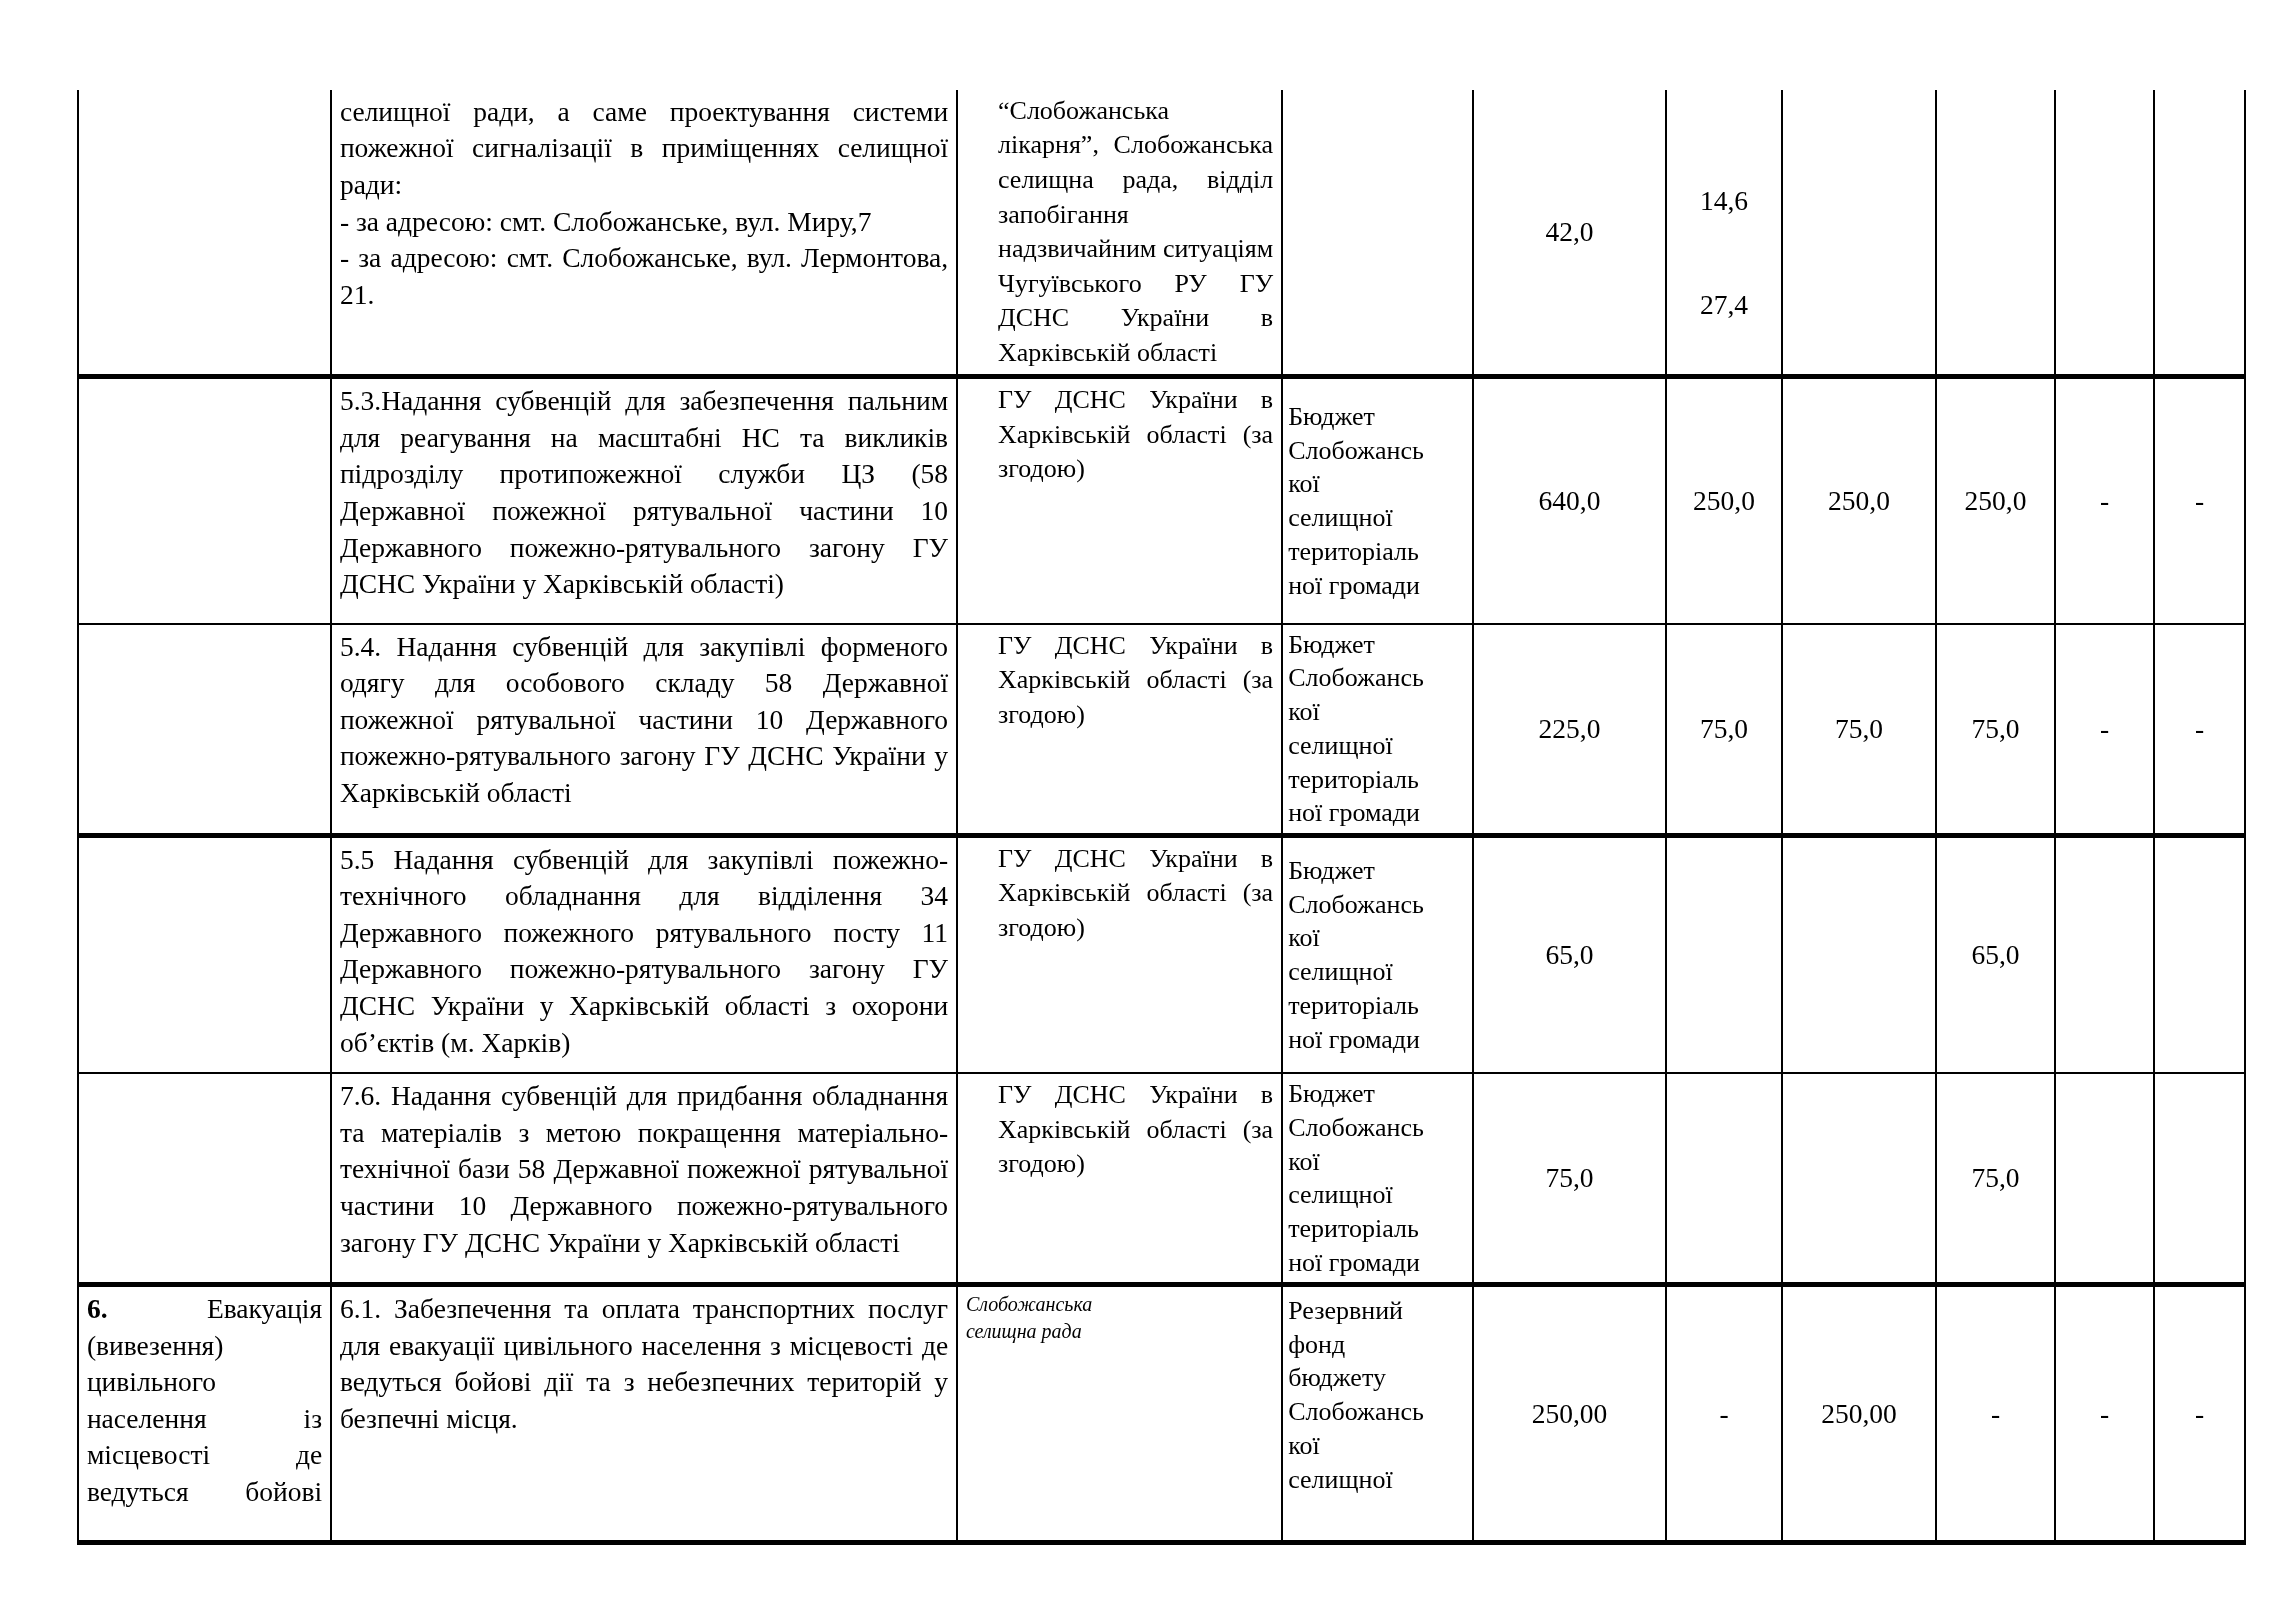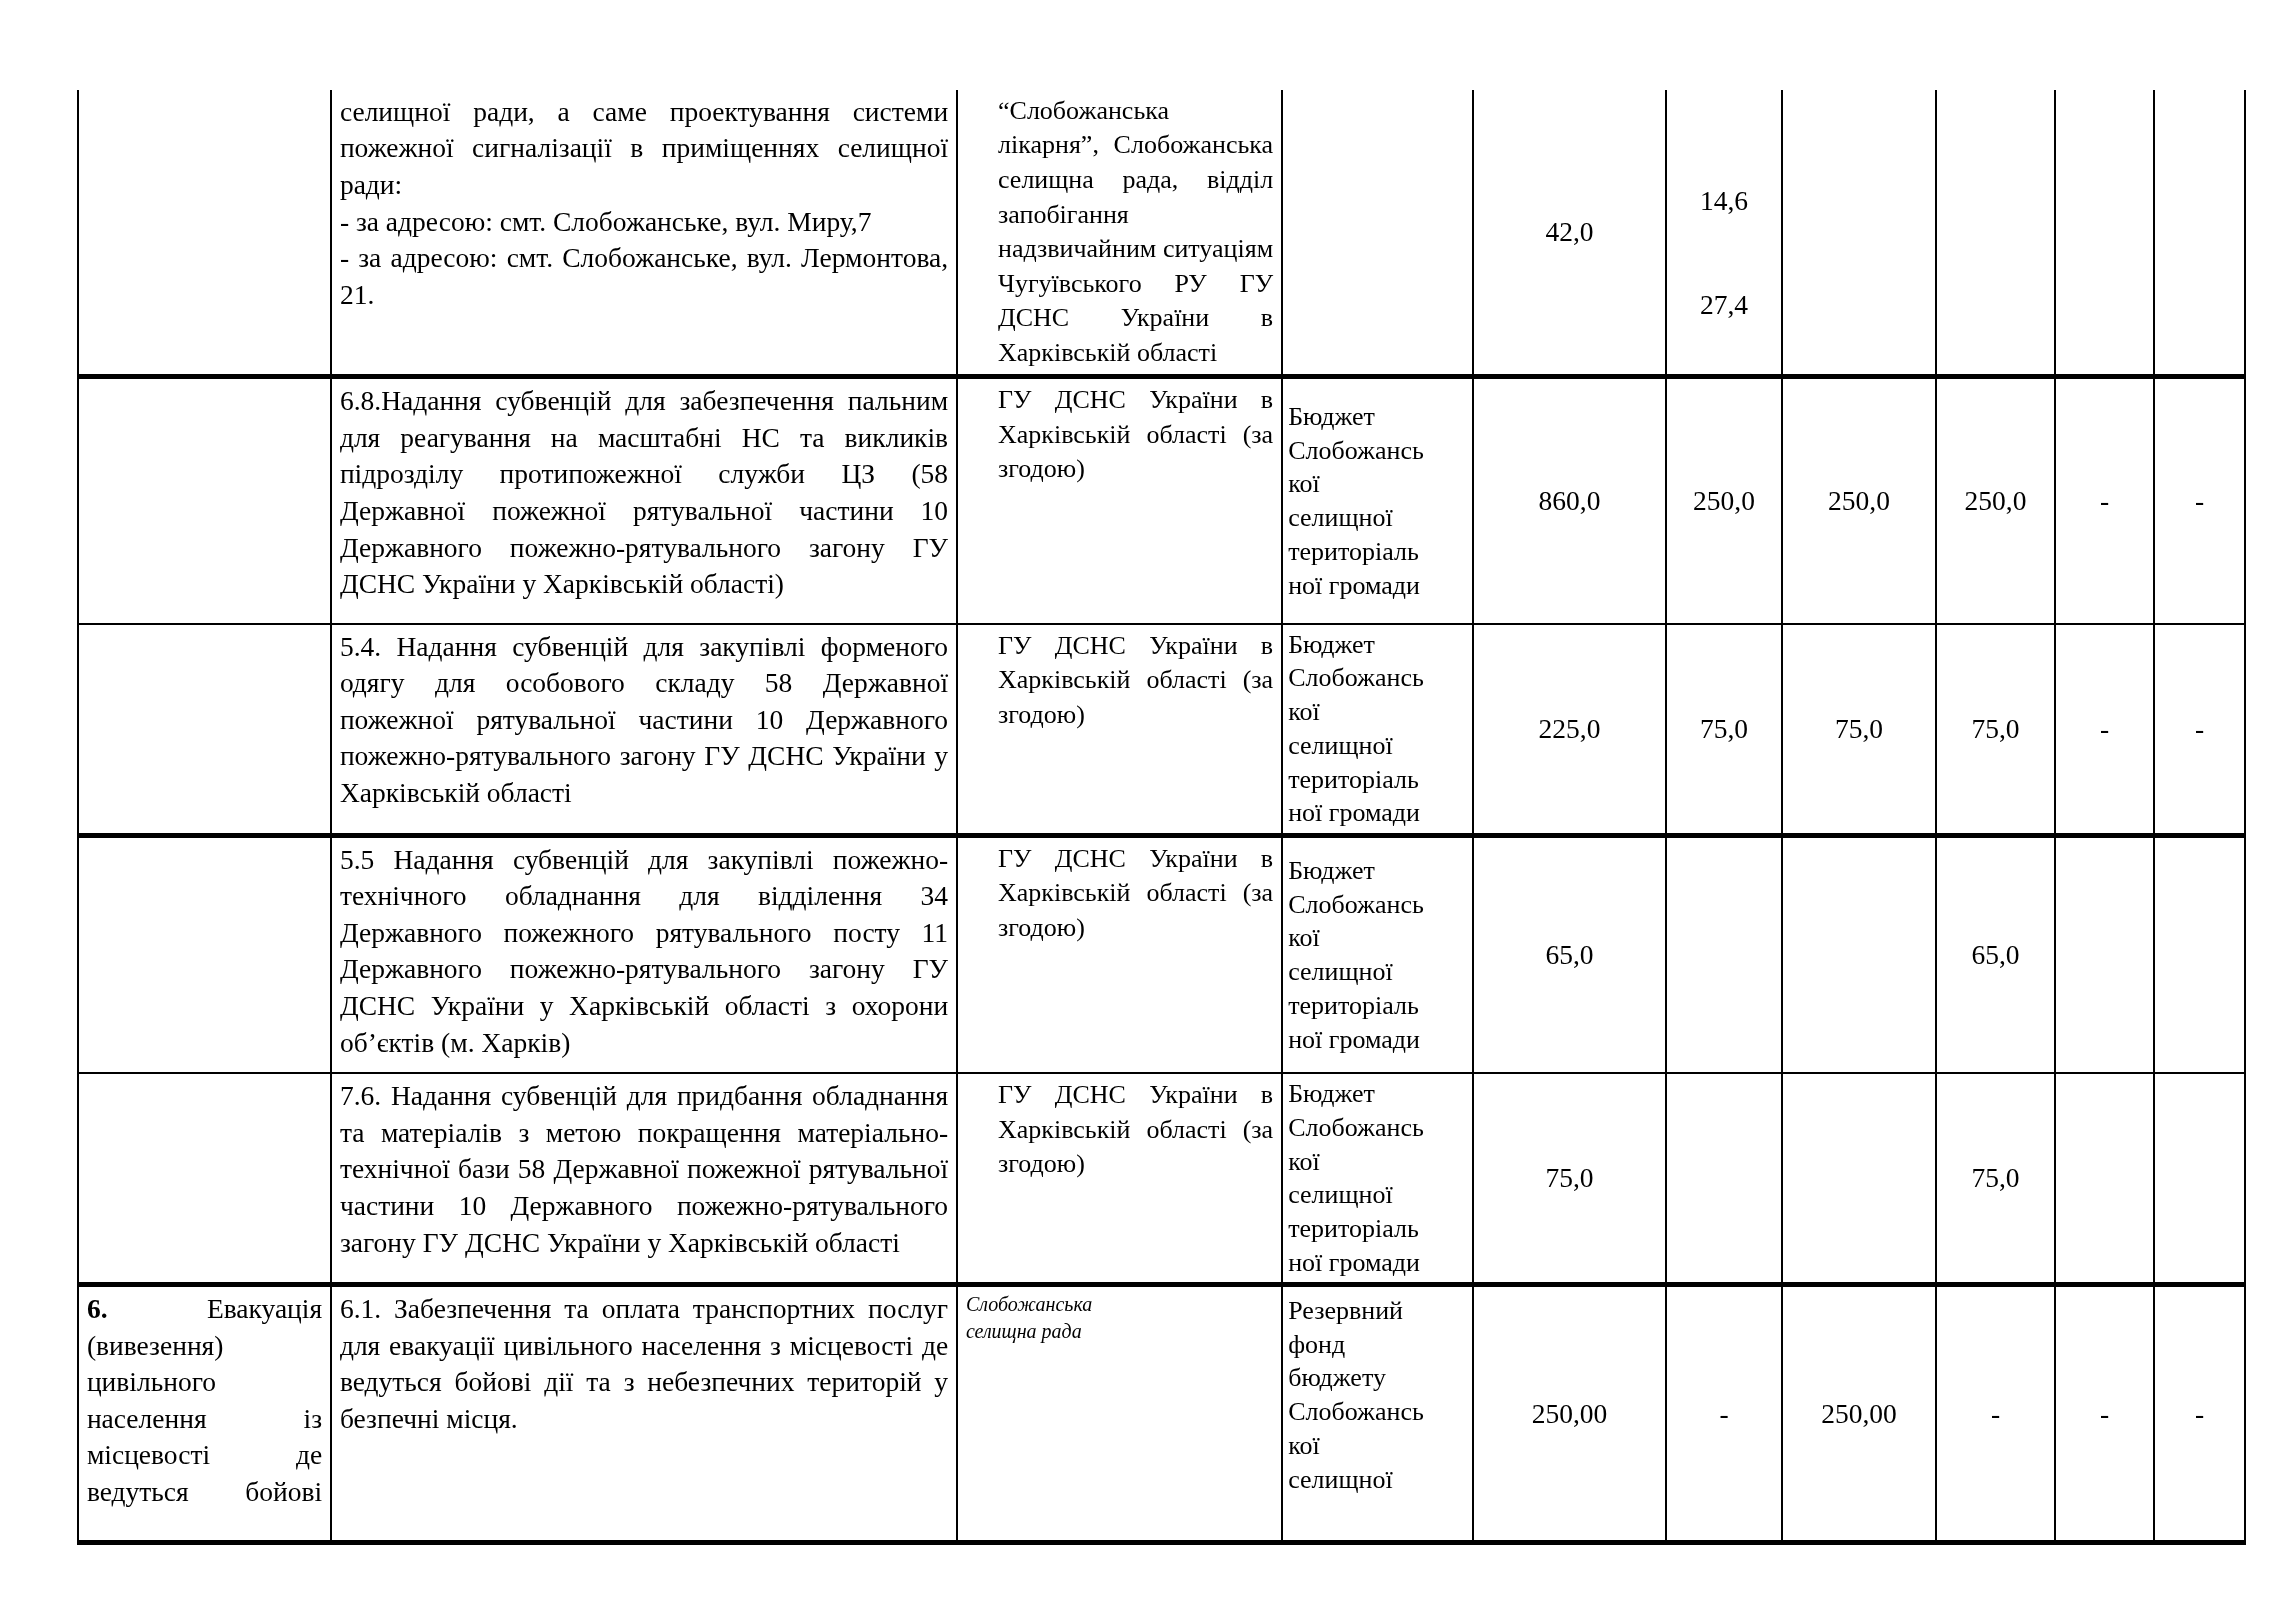--- a/index.html
+++ b/index.html
@@ -85,29 +85,29 @@
         </div>
       </td>
       <td class="num"></td>
       <td class="num"></td>
       <td class="num"></td>
       <td class="num"></td>
     </tr>
 
     <tr style="height:247px">
       <td class="colA"></td>
-      <td class="task">6.8.Надання субвенцій для забезпечення пальним для реагування на масштабні НС та викликів підрозділу протипожежної служби ЦЗ (58 Державної пожежної рятувальної частини 10 Державного пожежно-рятувального загону  ГУ ДСНС України у Харківській області)</td>
+      <td class="task">5.3.Надання субвенцій для забезпечення пальним для реагування на масштабні НС та викликів підрозділу протипожежної служби ЦЗ (58 Державної пожежної рятувальної частини 10 Державного пожежно-рятувального загону  ГУ ДСНС України у Харківській області)</td>
       <td class="org">ГУ ДСНС України в Харківській області (за згодою)</td>
       <td class="src">Бюджет
 Слобожансь
 кої
 селищної
 територіаль
 ної громади</td>
-      <td class="num">860,0</td>
+      <td class="num">640,0</td>
       <td class="num">250,0</td>
       <td class="num">250,0</td>
       <td class="num">250,0</td>
       <td class="num">-</td>
       <td class="num">-</td>
     </tr>
 
     <tr class="thick" style="height:211px">
       <td class="colA"></td>
       <td class="task">5.4. Надання субвенцій для закупівлі форменого одягу для особового складу 58 Державної пожежної рятувальної частини 10 Державного пожежно-рятувального загону ГУ ДСНС України у Харківській області</td>

